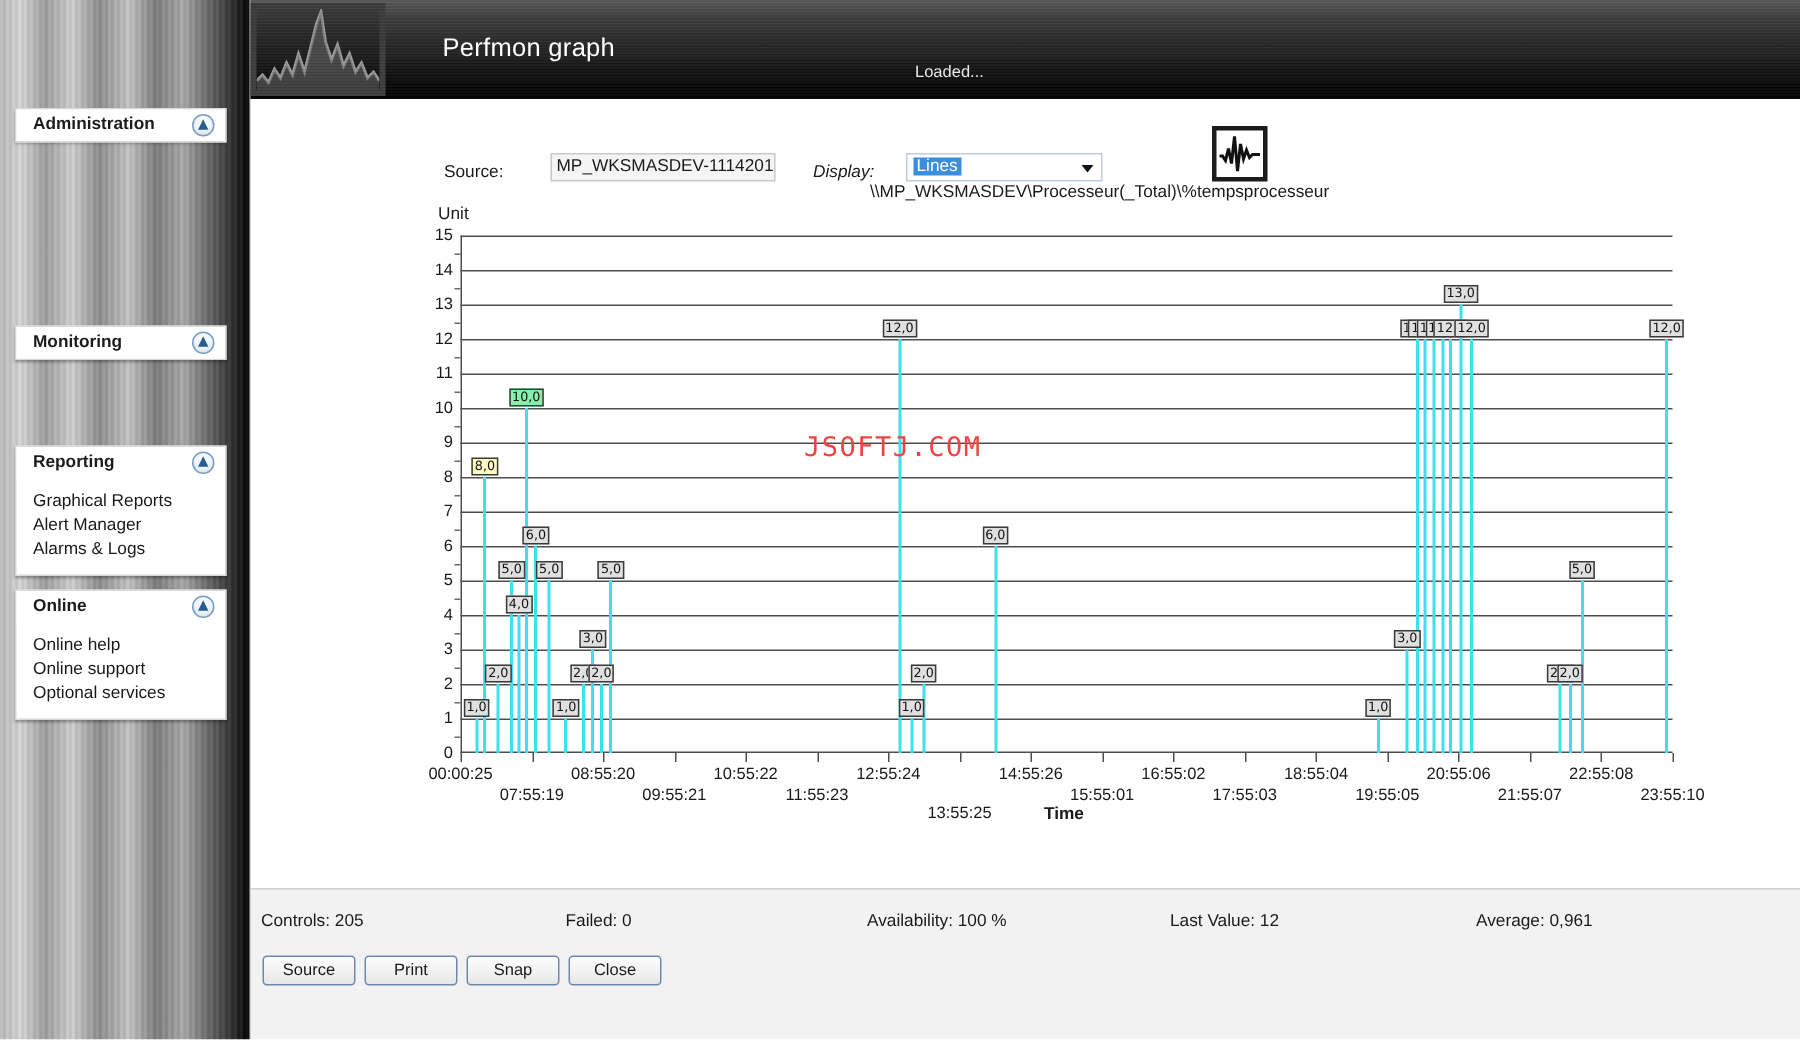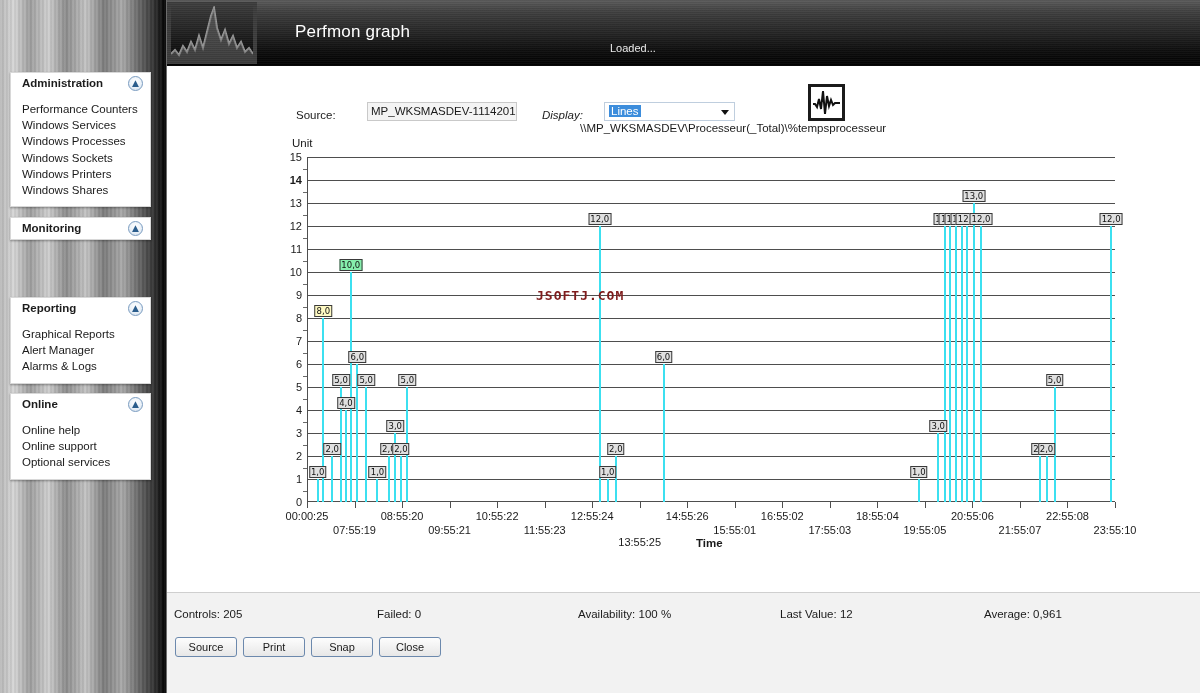--- a/index.html
+++ b/index.html
@@ -180,22 +180,22 @@
     position: absolute; left: 125px; top: 15px;
     font-size: 11.5px; color: #1a1a1a;
   }
   .time-label {
     position: absolute; left: 529px; top: 415px;
     font-size: 11.5px; font-weight: bold; color: #1a1a1a;
   }
   .watermark {
     position: absolute; left: 369px; top: 166px;
     font-family: "DejaVu Sans Mono", monospace;
-    font-size: 13px; letter-spacing: 1px; color: #7f1d1d;
-    z-index: 6; white-space: nowrap; font-weight: bold;
+    font-size: 18px; letter-spacing: 1px; color: #ef4444;
+    z-index: 6; white-space: nowrap;
   }
 
   
   .plot {
     position: absolute;
     left: 140px; top: 35px;
     width: 808px; height: 345px;
   }
   .gridline {
     position: absolute; left: 0; width: 100%;
@@ -284,28 +284,20 @@
 <body>
 
 <div id="app">
 
   <div class="desktop-bg"></div>
 
   <div class="panel" id="panel-admin">
     <div class="panel-header">
       <span>Administration</span>
       <span class="collapse-icon">▲</span>
-    </div>
-    <div class="panel-body">
-      <a class="panel-link">Performance Counters</a>
-      <a class="panel-link">Windows Services</a>
-      <a class="panel-link">Windows Processes</a>
-      <a class="panel-link">Windows Sockets</a>
-      <a class="panel-link">Windows Printers</a>
-      <a class="panel-link">Windows Shares</a>
     </div>
   </div>
 
   <div class="panel" id="panel-monitor">
     <div class="panel-header">
       <span>Monitoring</span>
       <span class="collapse-icon">▲</span>
     </div>
   </div>
 
@@ -411,21 +403,21 @@
           <div class="gridline" style="top: 92px;"></div>
           <div class="ytick" style="top: 92px;">11</div>
           <div class="ytick-minor" style="top: 80.5px;"></div>
           <div class="gridline" style="top: 69px;"></div>
           <div class="ytick" style="top: 69px;">12</div>
           <div class="ytick-minor" style="top: 57.5px;"></div>
           <div class="gridline" style="top: 46px;"></div>
           <div class="ytick" style="top: 46px;">13</div>
           <div class="ytick-minor" style="top: 34.5px;"></div>
           <div class="gridline" style="top: 23px;"></div>
-          <div class="ytick" style="top: 23px; font-weight: bold;">14</div>
+          <div class="ytick" style="top: 23px;">14</div>
           <div class="ytick-minor" style="top: 11.5px;"></div>
           <div class="gridline" style="top: 0px;"></div>
           <div class="ytick" style="top: 0px;">15</div>
           <div class="xtick" style="left: 0px;"></div>
           <div class="xlabel" style="left: 0px; top: 353px;">00:00:25</div>
           <div class="xtick" style="left: 47.5294px;"></div>
           <div class="xlabel" style="left: 47.5294px; top: 367px;">07:55:19</div>
           <div class="xtick" style="left: 95.0588px;"></div>
           <div class="xlabel" style="left: 95.0588px; top: 353px;">08:55:20</div>
           <div class="xtick" style="left: 142.588px;"></div>

